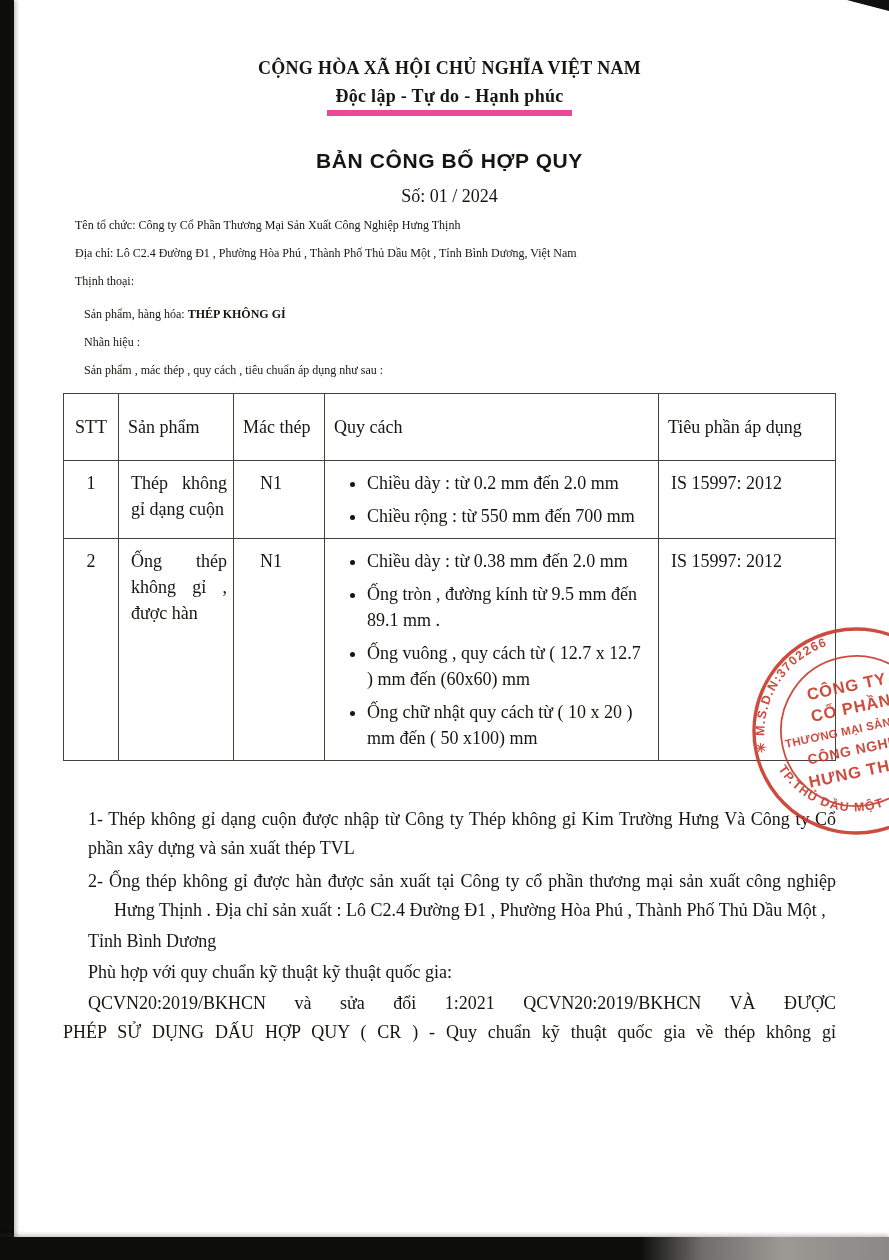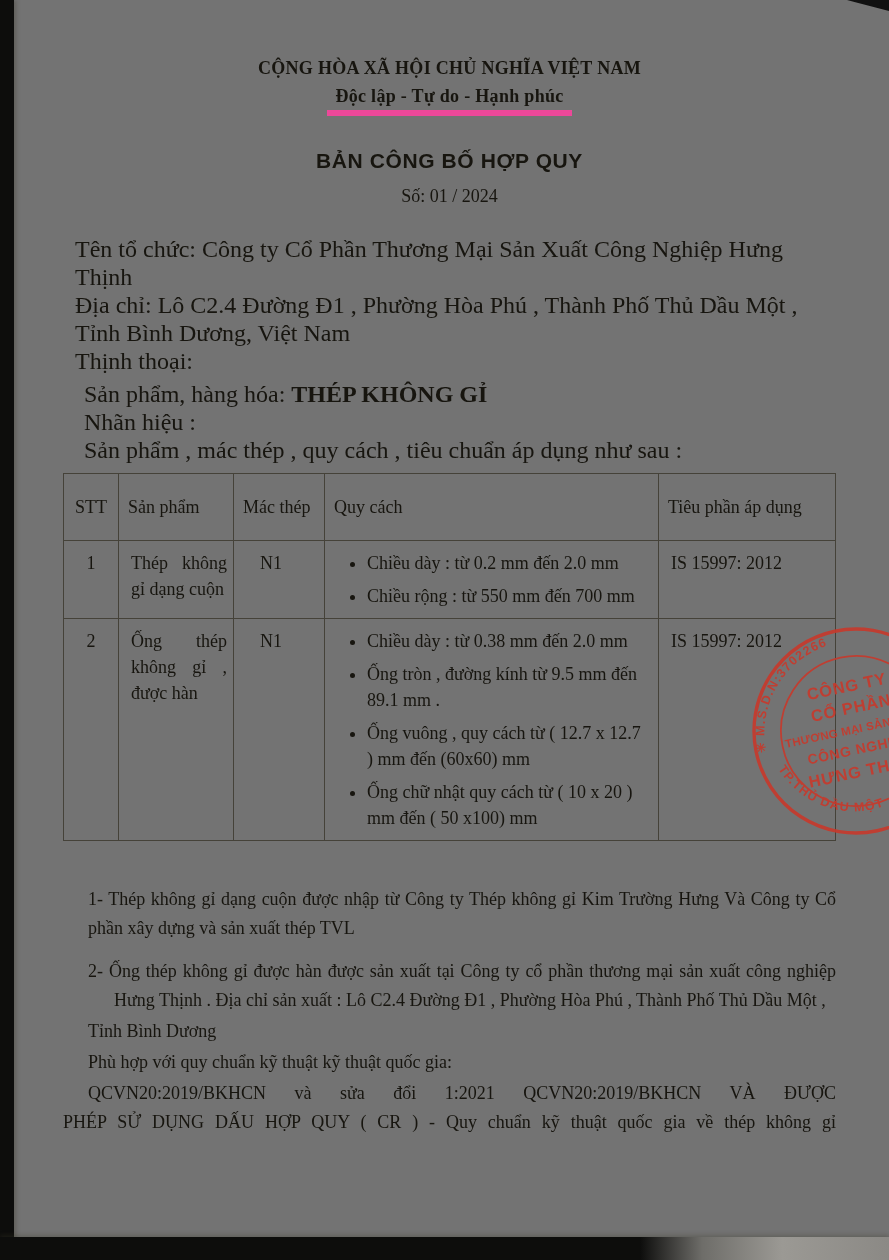--- a/index.html
+++ b/index.html
@@ -1,36 +1,36 @@
 <!DOCTYPE html>
 <html><head>
 <meta charset="utf-8">
 <style>
   * { margin:0; padding:0; box-sizing:border-box; }
   html, body { background:#d8d8d8; }
   .page {
     position:relative; width:889px; height:1260px; margin:0 auto;
-    background:#737373; overflow:hidden;
+    background:#ffffff; overflow:hidden;
     font-family:"Liberation Serif", serif; color:#17150f;
   }
   .content { position:absolute; left:63px; top:58px; width:773px; }
 
   .nat-header { text-align:center; font-size:18px; font-weight:bold; letter-spacing:0.3px; }
   .motto-wrap { text-align:center; margin-top:7px; }
   .motto-text {
     display:inline-block; font-size:18px; font-weight:bold; letter-spacing:0.3px;
     border-bottom:6px solid #ec4899; padding:0 8px 3px 8px;
   }
   .doc-title {
     text-align:center; font-family:"Liberation Sans", sans-serif;
     font-size:21px; font-weight:bold; letter-spacing:0.6px; margin-top:33px;
   }
   .doc-no { text-align:center; font-size:18px; margin-top:13px; }
 
-  .info { margin-top:28px; font-size:24px; line-height:28px; }
+  .info { margin-top:4px; font-size:12px; line-height:28px; }
   .ind1 { margin-left:12px; }
   .ind2 { margin-left:21px; }
   .product-line { margin-top:5px; }
   .product-name { font-weight:bold; }
 
   table.doc-table { width:100%; margin-top:9px; border-collapse:collapse; font-size:18px; }
   .doc-table th, .doc-table td {
     border:1.5px solid #454239; font-weight:normal; text-align:left;
     vertical-align:top; line-height:26px;
   }
@@ -39,21 +39,21 @@
   th.h-stt, td.c-stt { text-align:center; padding-left:4px; padding-right:4px; }
   td.c-prod { text-align:justify; padding-right:6px; }
   td.c-grade { padding-left:26px; }
   td.c-spec { padding-left:14px; padding-right:12px; }
   td.c-spec ul { margin:0; padding-left:28px; list-style:disc; }
   td.c-spec li { margin:0 0 7px 0; }
   td.c-spec li:last-child { margin-bottom:0; }
 
   .notes { margin-top:44px; font-size:18px; line-height:29px; }
   .note-1 { margin-left:25px; text-align:justify; }
-  .note-2 { margin-left:51px; text-indent:-26px; text-align:justify; margin-top:14px; }
+  .note-2 { margin-left:51px; text-indent:-26px; text-align:justify; margin-top:4px; }
   .province-line { margin-left:25px; margin-top:2px; }
   .conformity-line { margin-left:25px; margin-top:2px; }
   .reg-line-1 { margin-left:25px; margin-top:2px; text-align:justify; text-align-last:justify; }
   .reg-line-2 { text-align:justify; text-align-last:justify; }
 
   .stamp {
     position:absolute; left:746px; top:621px; width:220px; height:220px;
     transform:rotate(-12deg); opacity:0.9;
   }
   .stamp .ring { fill:none; stroke:#c8392b; }

